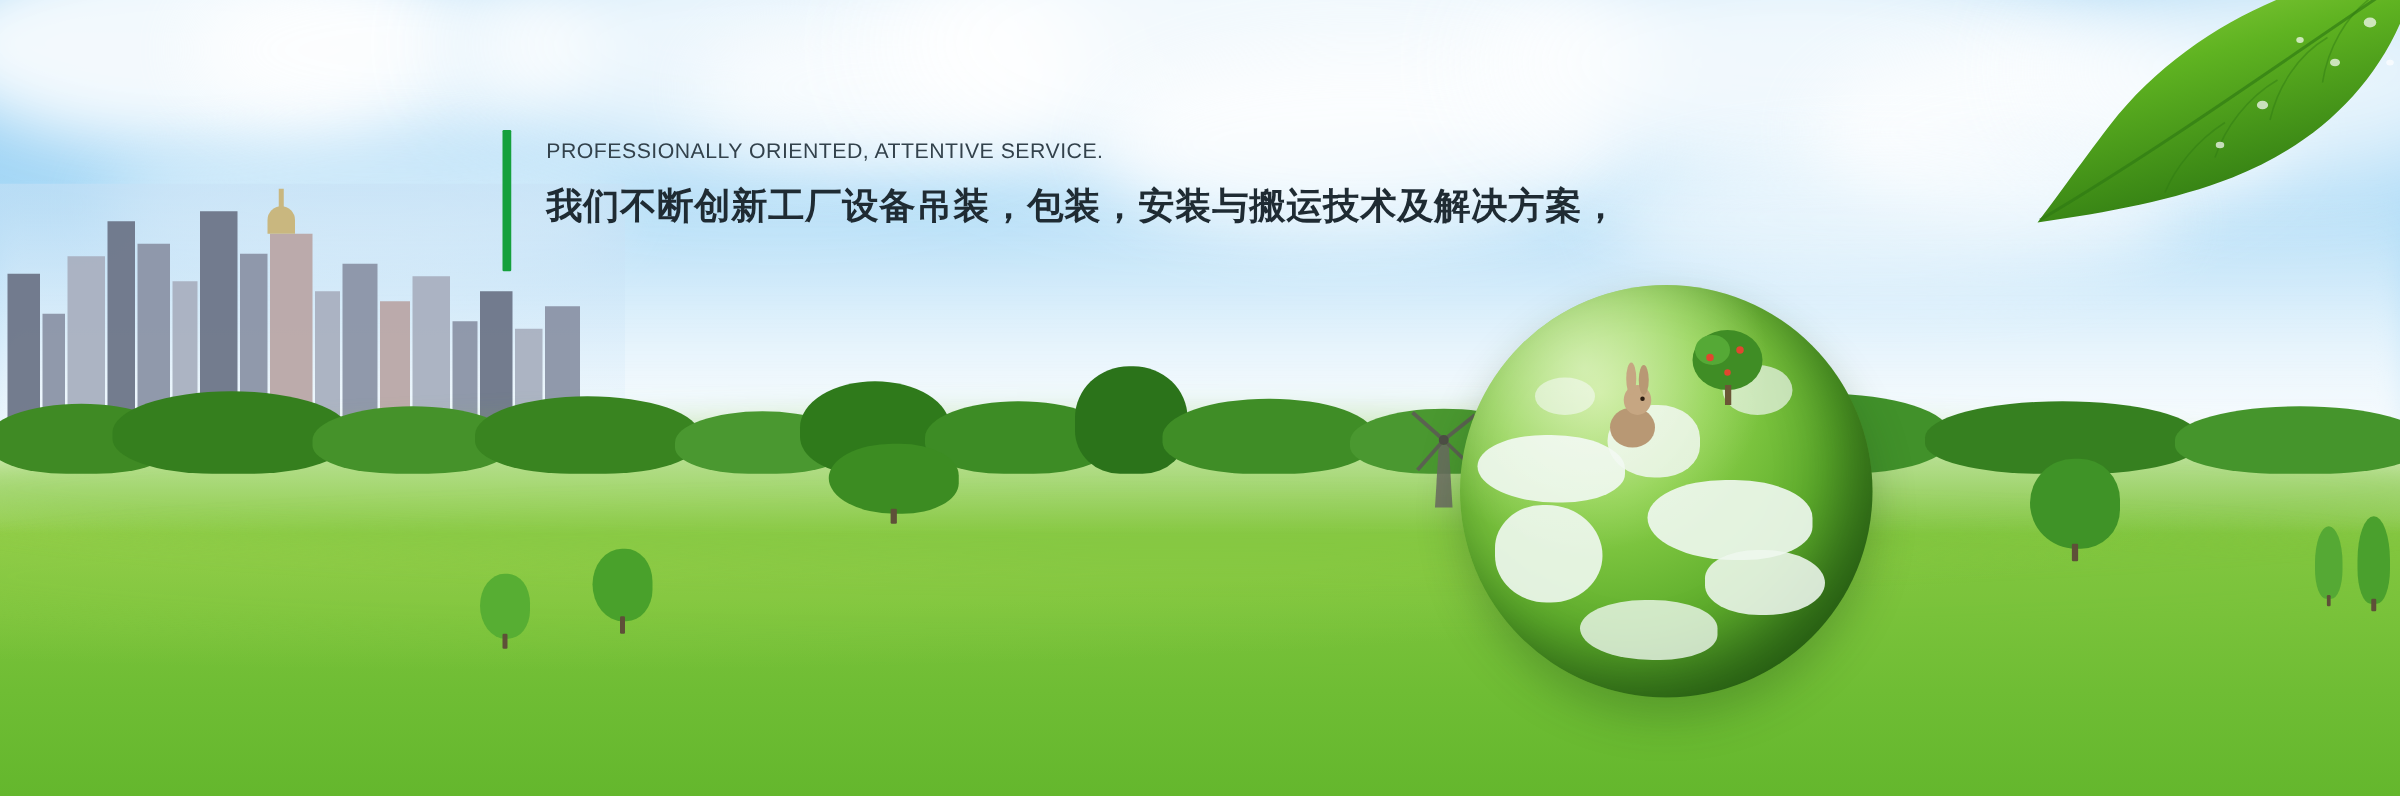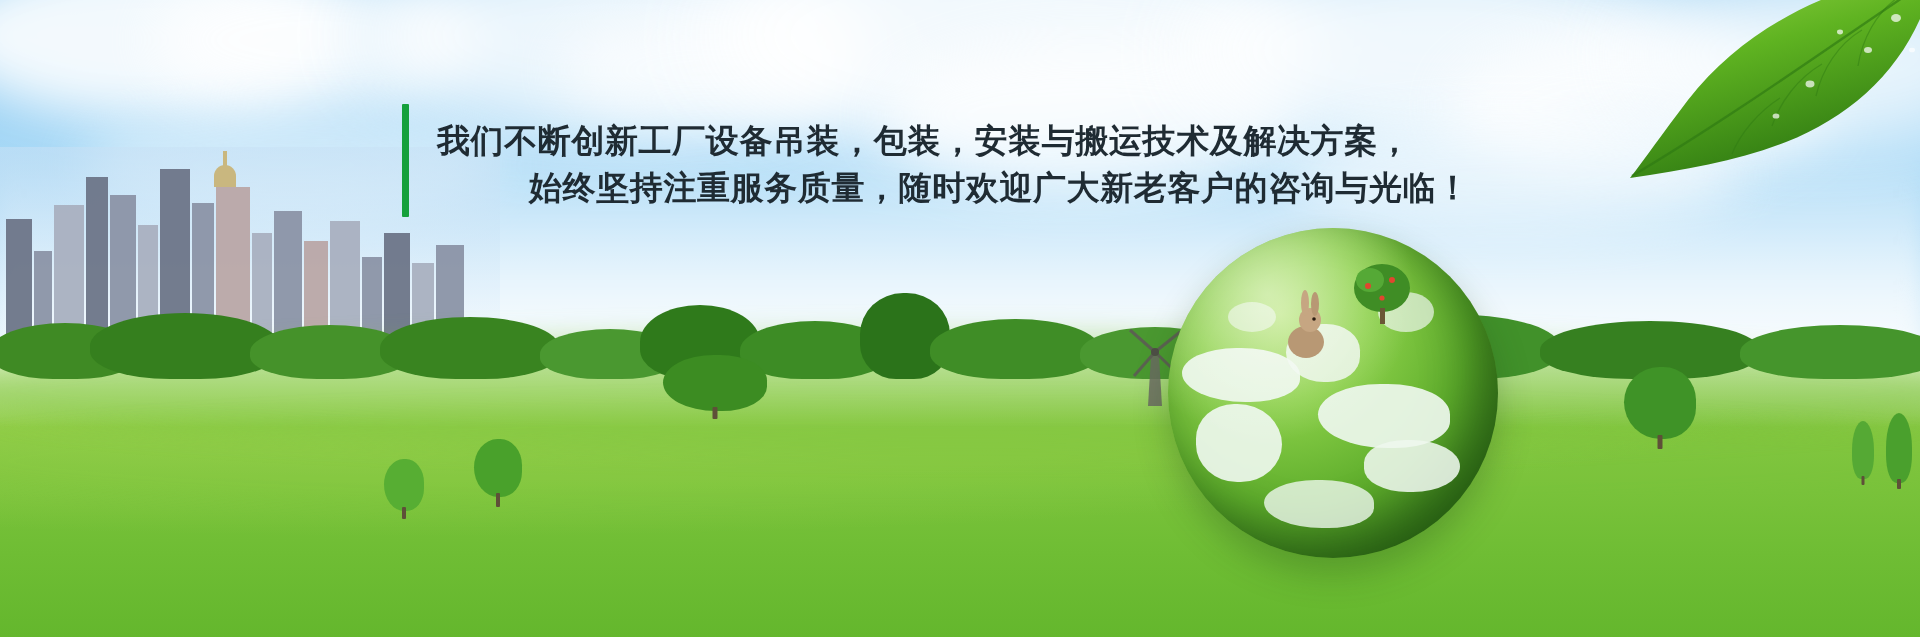--- a/index.html
+++ b/index.html
@@ -103,21 +103,21 @@
   .headline{
     font-size:26px;color:#2b3a44;letter-spacing:1px;line-height:1.25;
     white-space:nowrap;font-weight:400;
   }
   .subline{
     font-size:17px;color:#33424c;letter-spacing:.4px;margin-top:7px;
     white-space:nowrap;font-weight:400;
   }
   .para{margin-top:14px;}
   .para-line{
-    font-size:33px;color:#1f2b33;font-weight:700;letter-spacing:.6px;
+    font-size:29px;color:#1f2b33;font-weight:700;letter-spacing:.6px;
     line-height:1.42;white-space:nowrap;
   }
   .para-line.indent{padding-left:92px;}
 </style>
 </head>
 <body>
 
 <div class="banner">
 
   <div class="sky">
@@ -268,20 +268,20 @@
     <ellipse cx="22" cy="22" rx="14" ry="12" fill="#55a936"></ellipse>
     <rect x="32" y="50" width="5" height="16" fill="#6b5636"></rect>
     <circle cx="20" cy="28" r="3" fill="#e0462f"></circle>
     <circle cx="44" cy="22" r="3" fill="#e0462f"></circle>
     <circle cx="34" cy="40" r="2.6" fill="#e0462f"></circle>
   </svg>
 
   <div class="textblock">
     <div class="accent-bar"></div>
     <div class="copy">
+      <div class="subline">PROFESSIONALLY ORIENTED, ATTENTIVE SERVICE.</div>
       <div class="para">
         <div class="para-line">我们不断创新工厂设备吊装，包装，安装与搬运技术及解决方案，</div>
-        <div class="para-line indent">始终坚持注重服务质量，随时欢迎广大新老客户的咨询与光临！</div>
       </div>
     </div>
   </div>
 
 </div>
 
 </body></html>

